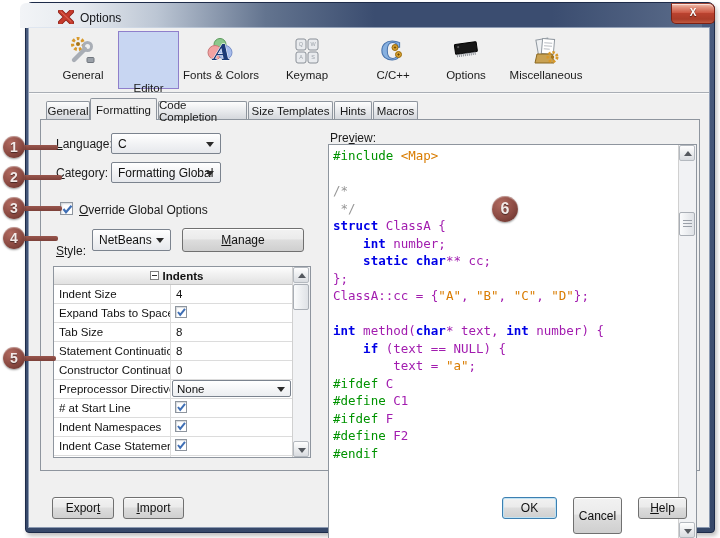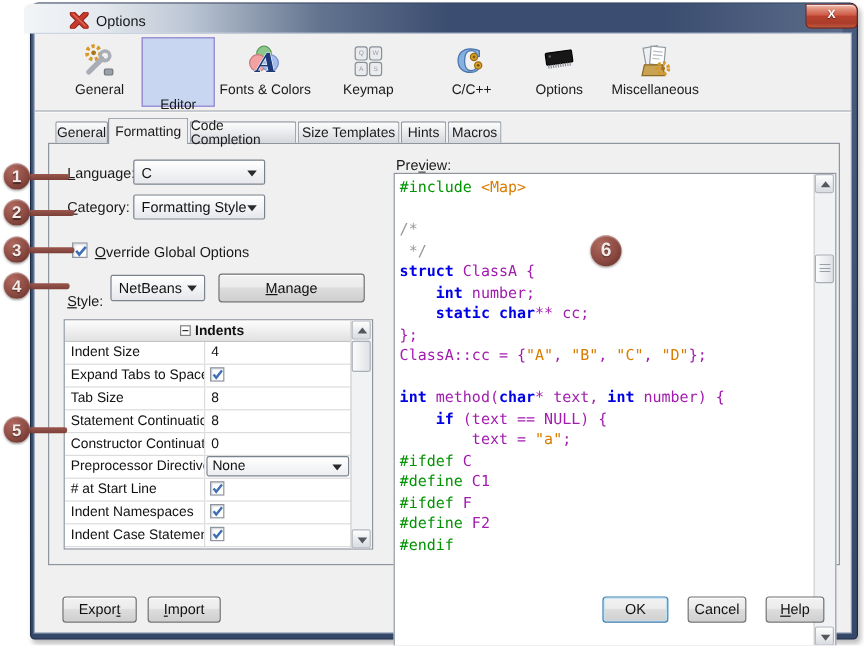--- a/index.html
+++ b/index.html
@@ -220,21 +220,21 @@
   <div class="tab-panel"></div>
 
   <div class="lbl" style="left:56px;top:137px;"><u>L</u>anguage:</div>
   <div class="combo" style="left:111px;top:133px;width:110px;height:21px;">
     <span>C</span>
     <i class="arrow"></i>
   </div>
 
   <div class="lbl" style="left:56px;top:166px;"><u>C</u>ategory:</div>
   <div class="combo" style="left:111px;top:162px;width:110px;height:21px;">
-    <span>Formatting Style</span>
+    <span>Formatting Global</span>
     <i class="arrow"></i>
   </div>
 
   <div class="checkbox" style="left:60px;top:202px;">
     <svg id="override-check" width="13" height="13" viewBox="0 0 13 13">
       <path d="M2.5 6 L5 9.2 L10.5 2.8" stroke="#3f6fb5" stroke-width="2.2" fill="none"></path>
     </svg>
   </div>
   <div class="lbl" style="left:79px;top:203px;"><u>O</u>verride Global Options</div>
 
@@ -336,21 +336,21 @@
         </div>
       <div class="sb-btn sb-down">
           <i></i>
         </div>
     </div>
   </div>
 
   <div class="btn" style="left:52px;top:497px;width:62px;height:22px;">Expor<u>t</u></div>
   <div class="btn" style="left:123px;top:497px;width:61px;height:22px;"><u>I</u>mport</div>
   <div class="btn default" style="left:502px;top:497px;width:55px;height:22px;">OK</div>
-  <div class="btn" style="left:573px;top:497px;width:49px;height:22px;">Cancel</div>
+  <div class="btn" style="left:573px;top:497px;width:49px;height:37px;">Cancel</div>
   <div class="btn" style="left:638px;top:497px;width:49px;height:22px;"><u>H</u>elp</div>
 
   <div class="connector" style="left:14px;top:145px;width:44px;"></div>
   <div class="connector" style="left:14px;top:175px;width:48px;"></div>
   <div class="connector" style="left:14px;top:206px;width:48px;"></div>
   <div class="connector" style="left:14px;top:236px;width:44px;"></div>
   <div class="connector" style="left:14px;top:356px;width:42px;"></div>
   <div class="badge" style="left:3px;top:136px;">1</div>
   <div class="badge" style="left:3px;top:166px;">2</div>
   <div class="badge" style="left:3px;top:197px;">3</div>

